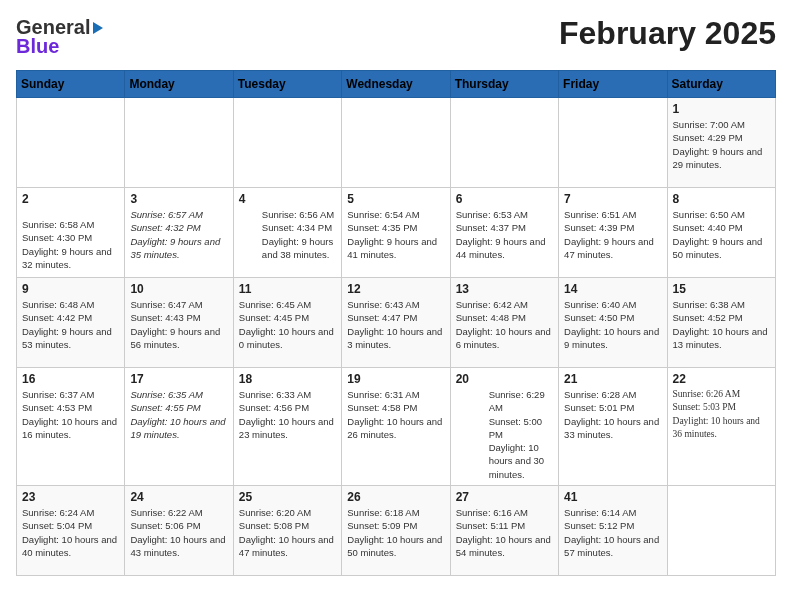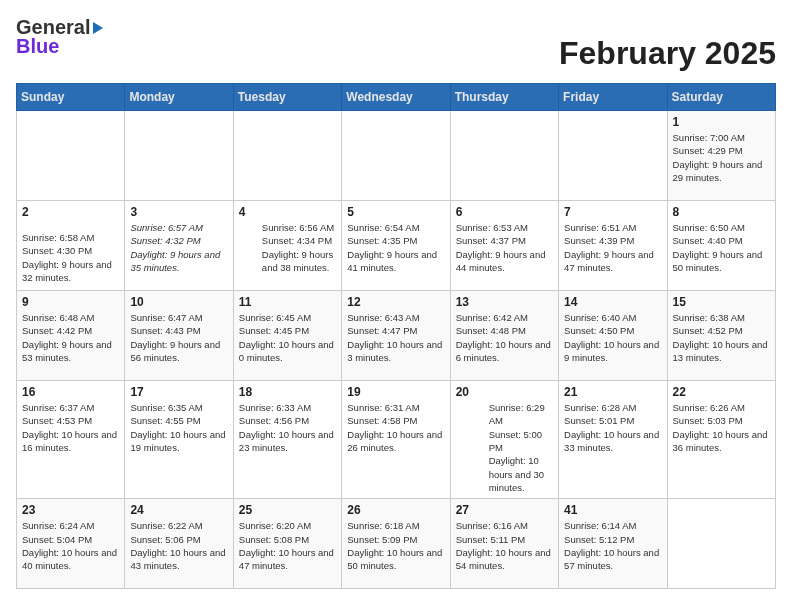--- a/index.html
+++ b/index.html
@@ -35,35 +35,34 @@
       transform: rotate(90deg);
     }
     .title-block {
       text-align: right;
     }
     .title-block h1 {
       font-size: 32px;
       font-weight: bold;
       color: #222;
       line-height: 1.1;
-      margin-top: 20px;
     }
     .title-block h2 {
       font-size: 16px;
       font-weight: normal;
       color: #444;
     }
     table {
       width: 100%;
       border-collapse: collapse;
       table-layout: fixed;
     }
     thead th {
       background-color: #2a6db5;
-      color: #e5e5e5;
+      color: #000000;
       font-size: 12px;
       font-weight: bold;
       padding: 6px 4px;
       text-align: left;
       border: 1px solid #2060a0;
     }
     tbody td {
       border: 1px solid #ccc;
       vertical-align: top;
       padding: 4px 5px;
@@ -224,21 +223,21 @@
       </tr>
       <tr>
         <td>
           <span class="day-num">16</span>
           <div class="day-info" style="white-space: pre-line;">Sunrise: 6:37 AM
 Sunset: 4:53 PM
 Daylight: 10 hours and 16 minutes.</div>
         </td>
         <td>
           <span class="day-num">17</span>
-          <div class="day-info" style="white-space: pre-line;">Sunrise: 6:35 AM
+          <div class="day-info" style="white-space: pre-line; font-style: italic;">Sunrise: 6:35 AM
 Sunset: 4:55 PM
 Daylight: 10 hours and 19 minutes.</div>
         </td>
         <td>
           <span class="day-num">18</span>
           <div class="day-info" style="white-space: pre-line;">Sunrise: 6:33 AM
 Sunset: 4:56 PM
 Daylight: 10 hours and 23 minutes.</div>
         </td>
         <td>
@@ -254,21 +253,21 @@
 Daylight: 10 hours and 30 minutes.</div>
         </td>
         <td>
           <span class="day-num">21</span>
           <div class="day-info" style="white-space: pre-line;">Sunrise: 6:28 AM
 Sunset: 5:01 PM
 Daylight: 10 hours and 33 minutes.</div>
         </td>
         <td>
           <span class="day-num">22</span>
-          <div class="day-info" style="white-space: pre-line;">Sunrise: 6:26 AM
+          <div class="day-info" style="white-space: pre-line; font-family: Liberation Serif, serif;">Sunrise: 6:26 AM
 Sunset: 5:03 PM
 Daylight: 10 hours and 36 minutes.</div>
         </td>
       </tr>
       <tr>
         <td>
           <span class="day-num">23</span>
           <div class="day-info" style="white-space: pre-line;">Sunrise: 6:24 AM
 Sunset: 5:04 PM
 Daylight: 10 hours and 40 minutes.</div>

